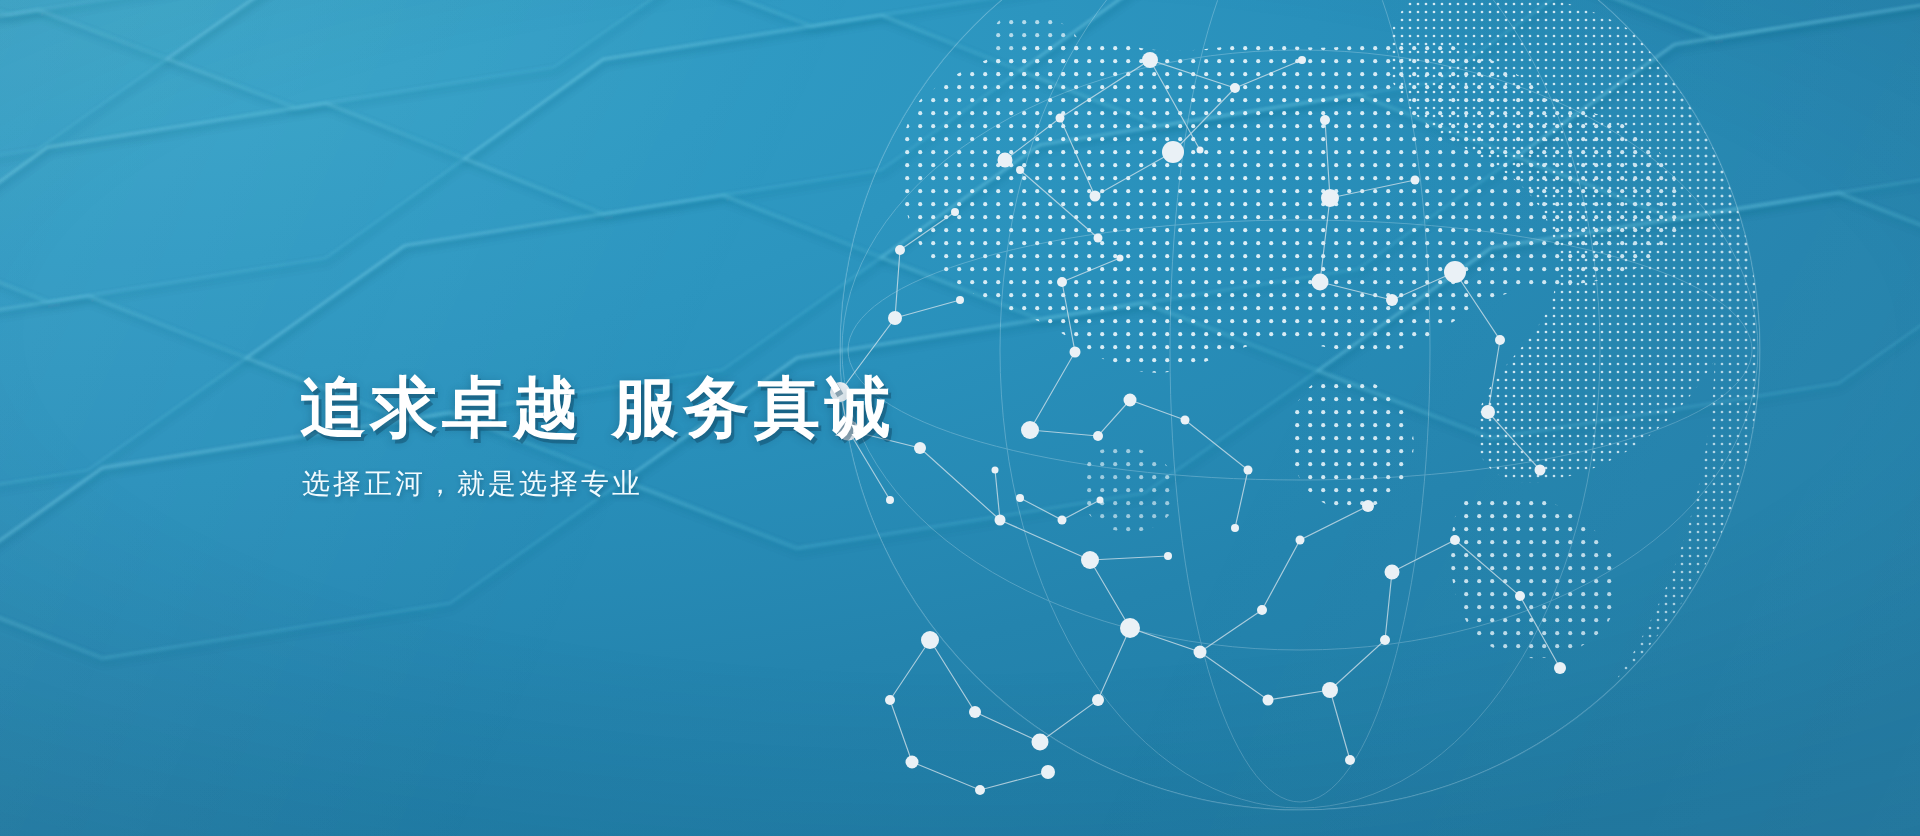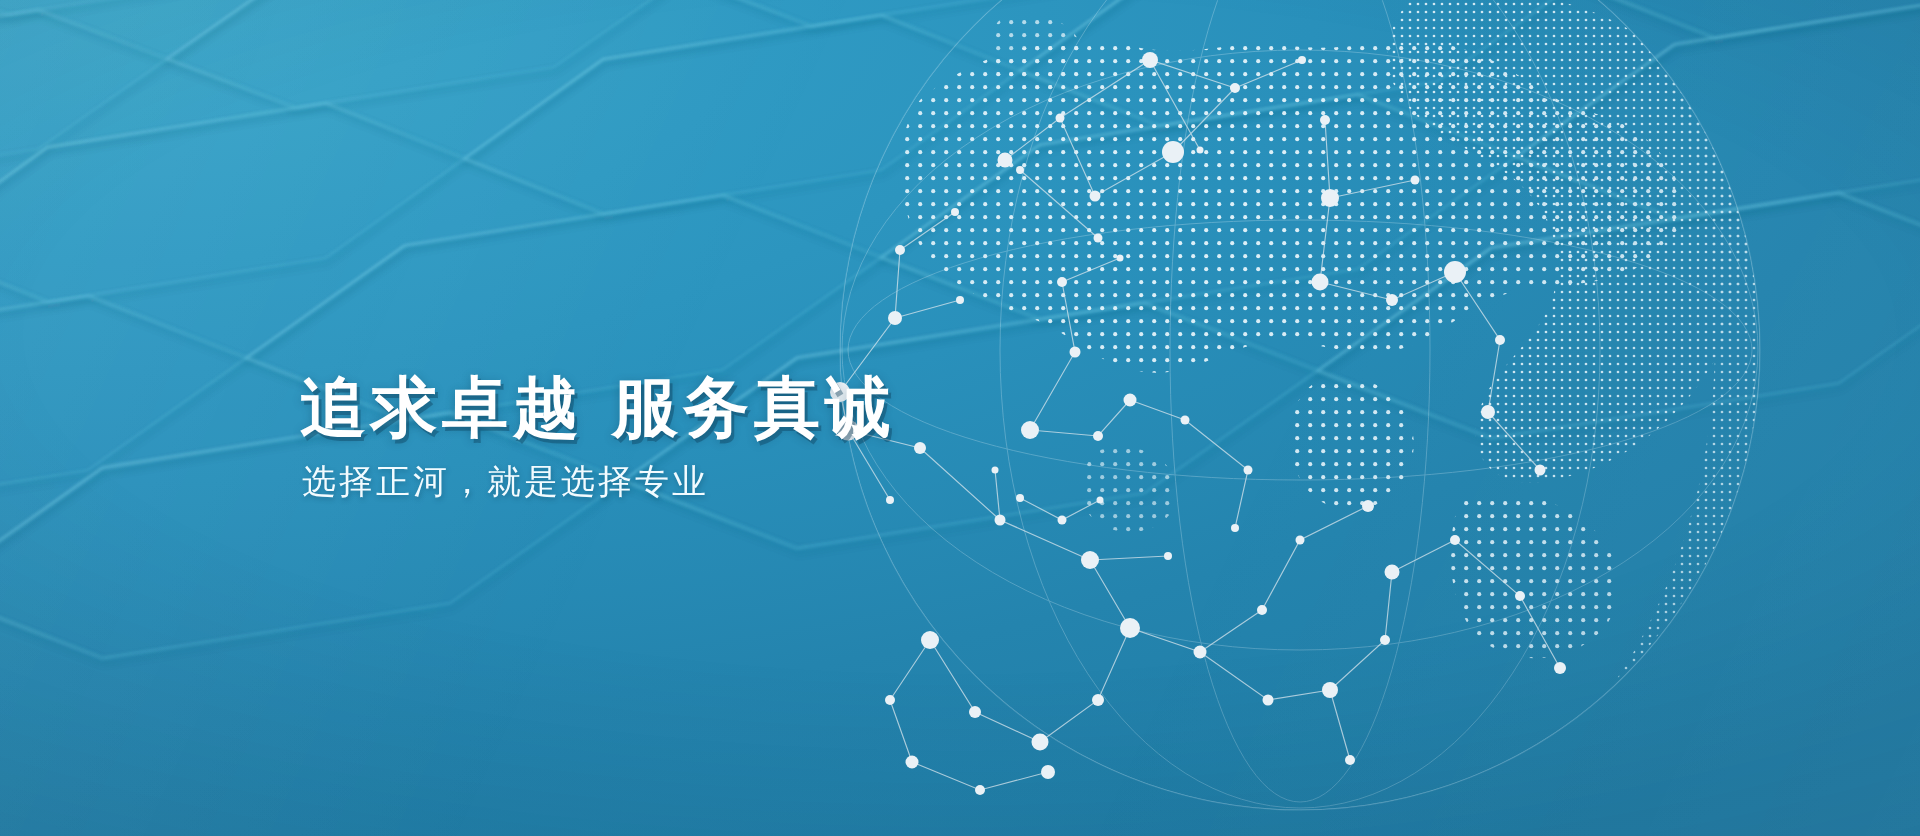--- a/index.html
+++ b/index.html
@@ -70,22 +70,22 @@
     font-size: 66px;
     line-height: 1.08;
     font-weight: 700;
     letter-spacing: 5px;
     color: #ffffff;
     white-space: nowrap;
     text-shadow: 3px 4px 0 rgba(10,58,84,0.38), 0 2px 10px rgba(8,48,72,0.28);
   }
   .headline .gap { display: inline-block; width: 28px; }
   .subline {
-    margin: 18px 0 0 2px;
-    font-size: 34px;
+    margin: 24px 0 0 2px;
+    font-size: 28px;
     line-height: 1.2;
     font-weight: 400;
     letter-spacing: 3px;
     color: #f2fbff;
     white-space: nowrap;
     text-shadow: 1px 2px 5px rgba(8,48,72,0.35);
   }
 
   .sheen {
     position: absolute;

